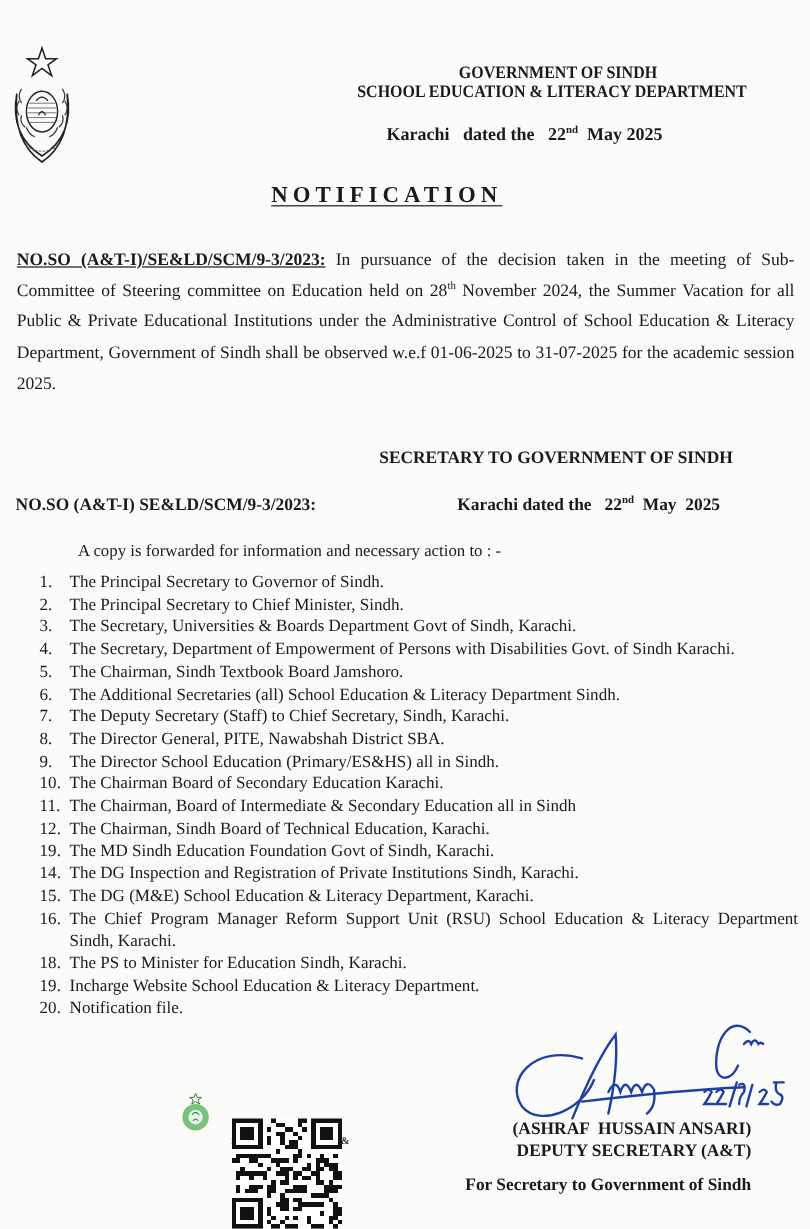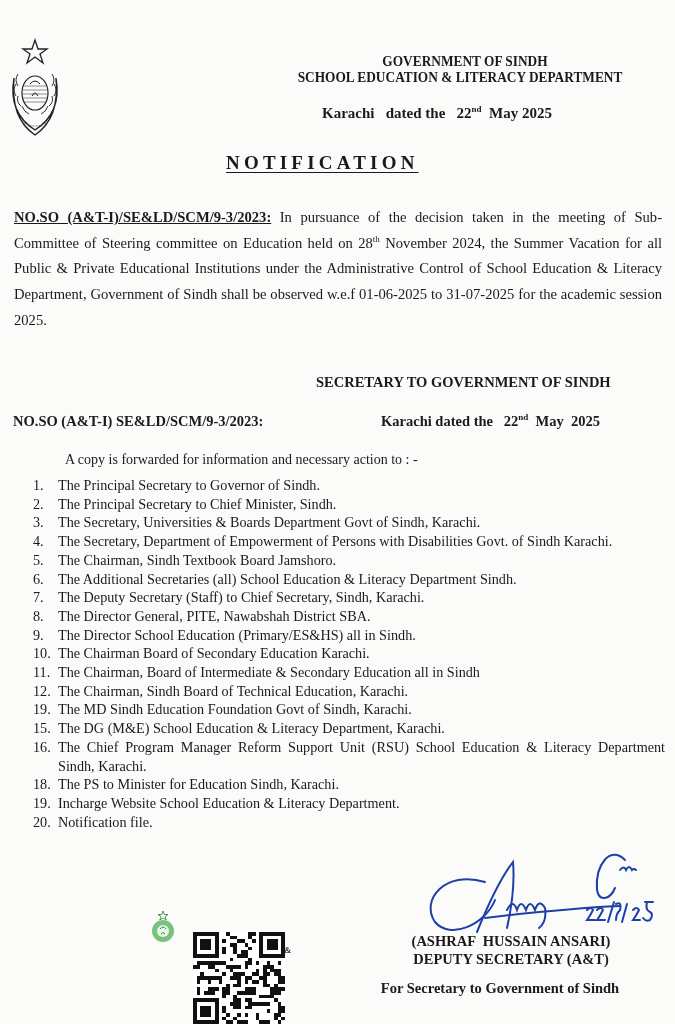--- a/index.html
+++ b/index.html
@@ -23,21 +23,21 @@
     .fwd { top: 452px; left: 65px; font-size: 14px; white-space: nowrap; }
     .list { top: 476px; left: 33px; width: 632px; font-size: 14.2px; line-height: 18.7px; margin: 0; padding: 0; list-style: none; }
     .list li { display: flex; }
     .list .num { width: 25px; flex: none; }
     .list .txt { flex: 1; text-align: justify; }
     .qrblock { left: 143px; top: 908px; width: 160px; height: 116px; }
     .qr-logo { position: absolute; left: 6px; top: 2px; width: 28px; height: 34px; }
     .qr-title { position: absolute; left: 44px; top: 3px; font-size: 8.5px; font-weight: bold; line-height: 9px; color: #333; text-align: center; width: 110px; margin-top: 35px; }
     .qr { position: absolute; left: 50px; top: 24px; width: 92px; height: 92px; }
     .sig { left: 415px; top: 840px; width: 260px; height: 110px; }
-    .signame { top: 933px; left: 396px; width: 230px; text-align: center; font-size: 14.5px; font-weight: bold; line-height: 17.5px; }
+    .signame { top: 933px; left: 396px; width: 230px; text-align: right; font-size: 14.5px; font-weight: bold; line-height: 17.5px; }
     .signame div { white-space: nowrap; }
   </style>
 </head>
 <body>
 
 <svg class="abs logo" viewBox="0 0 62 100">
   <polygon points="31,2 34,11 43,11 36,16 39,25 31,19 23,25 26,16 19,11 28,11" fill="none" stroke="#222" stroke-width="1.3"></polygon>
   <path d="M10,40 Q4,75 31,92 Q58,75 52,40 Q56,80 31,97 Q6,80 10,40 Z" fill="none" stroke="#222" stroke-width="1.4"></path>
   <ellipse cx="31" cy="55" rx="13" ry="17" fill="none" stroke="#222" stroke-width="1.2"></ellipse>
   <g stroke="#444" stroke-width="0.6">
@@ -115,20 +115,24 @@
       <span class="num">11.</span>
       <span class="txt">The Chairman, Board of Intermediate &amp; Secondary Education all in Sindh</span>
     </li>
     <li>
       <span class="num">12.</span>
       <span class="txt">The Chairman, Sindh Board of Technical Education, Karachi.</span>
     </li>
     <li>
       <span class="num">19.</span>
       <span class="txt">The MD Sindh Education Foundation Govt of Sindh, Karachi.</span>
+    </li>
+    <li>
+      <span class="num">14.</span>
+      <span class="txt">The DG Inspection and Registration of Private Institutions Sindh, Karachi.</span>
     </li>
     <li>
       <span class="num">15.</span>
       <span class="txt">The DG (M&amp;E) School Education &amp; Literacy Department, Karachi.</span>
     </li>
     <li>
       <span class="num">16.</span>
       <span class="txt">The Chief Program Manager Reform Support Unit (RSU) School Education &amp; Literacy Department Sindh, Karachi.</span>
     </li>
     <li>

